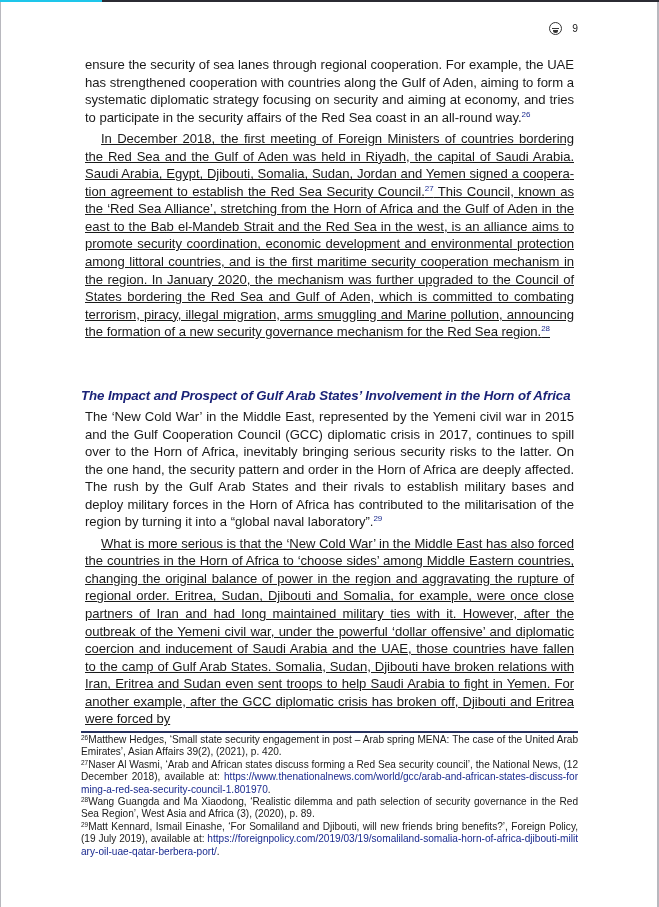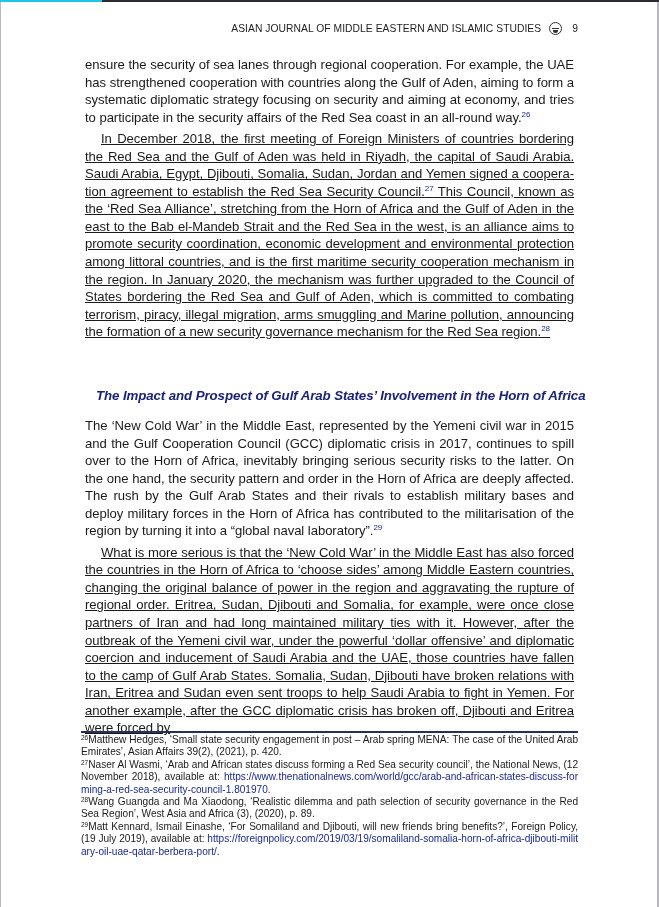--- a/index.html
+++ b/index.html
@@ -49,23 +49,23 @@
     letter-spacing: -0.05px;
   }
   .body-text p { margin: 4px; }
   .body-text p.indent { text-indent: 16px; text-decoration: underline; }
   sup.fnref {
     font-size: 8px; line-height: 0; vertical-align: 5px; color: #1a2a8f;
   }
   .heading {
     position: absolute; left: 81px; top: 377px; width: 500px;
     font-size: 13.3px; font-weight: bold; font-style: italic; color: #1b2378;
-    white-space: nowrap; letter-spacing: -0.1px; margin-left: 15px;
+    white-space: nowrap; letter-spacing: -0.1px;
   }
-  .section2 { top: 413px; }
+  .section2 { top: 404px; }
 
   .fn-rule {
     position: absolute; left: 81px; top: 731px; width: 497px; height: 2px; background: #26305e;
   }
   .footnotes {
     top: 734px; font-size: 10.1px; line-height: 12.4px; text-align: justify; color: #1a1a1a;
   }
   .footnotes .fn { margin: 0; }
   .footnotes .fn sup { font-size: 6.5px; vertical-align: 3px; line-height: 0; }
   .footnotes a { color: #1a2a8f; text-decoration: none; word-break: break-all; }
@@ -73,36 +73,35 @@
 </head>
 <body>
 
 <div class="topbar">
   <div class="progress" id="progress" style="width: 15.5%; background: rgb(30, 198, 234);"></div>
 </div>
 <div class="edge-left"></div>
 <div class="edge-right"></div>
 
 <div class="running-head">
-  <span>ASIAN JOURNAL OF MIDDLE EASTERN AND ISLAMIC STUDIES</span>
   <span class="logo"></span>
   <span class="pageno">9</span>
 </div>
 
 <div class="column body-text" id="body-text">
     <p><span>ensure the security of sea lanes through regional cooperation. For example, the UAE has strengthened cooperation with countries along the Gulf of Aden, aiming to form a systematic diplomatic strategy focusing on security and aiming at economy, and tries to participate in the security affairs of the Red Sea coast in an all-round way.</span><sup class="fnref">26</sup></p>
     <p class="indent"><span>In December 2018, the first meeting of Foreign Ministers of countries bordering the Red Sea and the Gulf of Aden was held in Riyadh, the capital of Saudi Arabia. Saudi Arabia, Egypt, Djibouti, Somalia, Sudan, Jordan and Yemen signed a coopera­tion agreement to establish the Red Sea Security Council.</span><sup class="fnref">27</sup><span> This Council, known as the ‘Red Sea Alliance’, stretching from the Horn of Africa and the Gulf of Aden in the east to the Bab el-Mandeb Strait and the Red Sea in the west, is an alliance aims to promote security coordination, economic development and environmental protection among littoral countries, and is the first maritime security cooperation mechanism in the region. In January 2020, the mechanism was further upgraded to the Council of States bordering the Red Sea and Gulf of Aden, which is committed to combating terrorism, piracy, illegal migration, arms smuggling and Marine pollu­tion, announcing the formation of a new security governance mechanism for the Red Sea region.</span><sup class="fnref">28</sup></p>
   </div>
 
 <h2 class="heading">The Impact and Prospect of Gulf Arab States’ Involvement in the Horn of Africa</h2>
 
 <div class="column body-text section2" id="section-text">
     <p><span>The ‘New Cold War’ in the Middle East, represented by the Yemeni civil war in 2015 and the Gulf Cooperation Council (GCC) diplomatic crisis in 2017, continues to spill over to the Horn of Africa, inevitably bringing serious security risks to the latter. On the one hand, the security pattern and order in the Horn of Africa are deeply affected. The rush by the Gulf Arab States and their rivals to establish military bases and deploy military forces in the Horn of Africa has contributed to the militarisation of the region by turning it into a “global naval laboratory”.</span><sup class="fnref">29</sup></p>
     <p class="indent"><span>What is more serious is that the ‘New Cold War’ in the Middle East has also forced the countries in the Horn of Africa to ‘choose sides’ among Middle Eastern countries, changing the original balance of power in the region and aggravating the rupture of regional order. Eritrea, Sudan, Djibouti and Somalia, for example, were once close part­ners of Iran and had long maintained military ties with it. However, after the outbreak of the Yemeni civil war, under the powerful ‘dollar offensive’ and diplomatic coercion and inducement of Saudi Arabia and the UAE, those countries have fallen to the camp of Gulf Arab States. Somalia, Sudan, Djibouti have broken relations with Iran, Eritrea and Sudan even sent troops to help Saudi Arabia to fight in Yemen. For another exam­ple, after the GCC diplomatic crisis has broken off, Djibouti and Eritrea were forced by</span></p>
   </div>
 
 <div class="fn-rule"></div>
 <div class="column footnotes" id="footnotes">
     <p class="fn"><sup>26</sup><span>Matthew Hedges, ‘Small state security engagement in post – Arab spring MENA: The case of the United Arab Emirates’, Asian Affairs 39(2), (2021), p. 420.</span></p>
-    <p class="fn"><sup>27</sup><span>Naser Al Wasmi, ‘Arab and African states discuss forming a Red Sea security council’, the National News, (12 November 2018), available at: </span><a style="color: rgb(26, 42, 143);">https://www.thenationalnews.com/world/gcc/arab-and-african-states-discuss-forming-a-red-sea-security-council-1.801970</a><span>.</span></p>
+    <p class="fn"><sup>27</sup><span>Naser Al Wasmi, ‘Arab and African states discuss forming a Red Sea security council’, the National News, (12 December 2018), available at: </span><a style="color: rgb(26, 42, 143);">https://www.thenationalnews.com/world/gcc/arab-and-african-states-discuss-forming-a-red-sea-security-council-1.801970</a><span>.</span></p>
     <p class="fn"><sup>28</sup><span>Wang Guangda and Ma Xiaodong, ‘Realistic dilemma and path selection of security governance in the Red Sea Region’, West Asia and Africa (3), (2020), p. 89.</span></p>
     <p class="fn"><sup>29</sup><span>Matt Kennard, Ismail Einashe, ‘For Somaliland and Djibouti, will new friends bring benefits?’, Foreign Policy, (19 July 2019), available at: </span><a style="color: rgb(26, 42, 143);">https://foreignpolicy.com/2019/03/19/somaliland-somalia-horn-of-africa-djibouti-military-oil-uae-qatar-berbera-port/</a><span>.</span></p>
   </div>
 
 </body></html>

